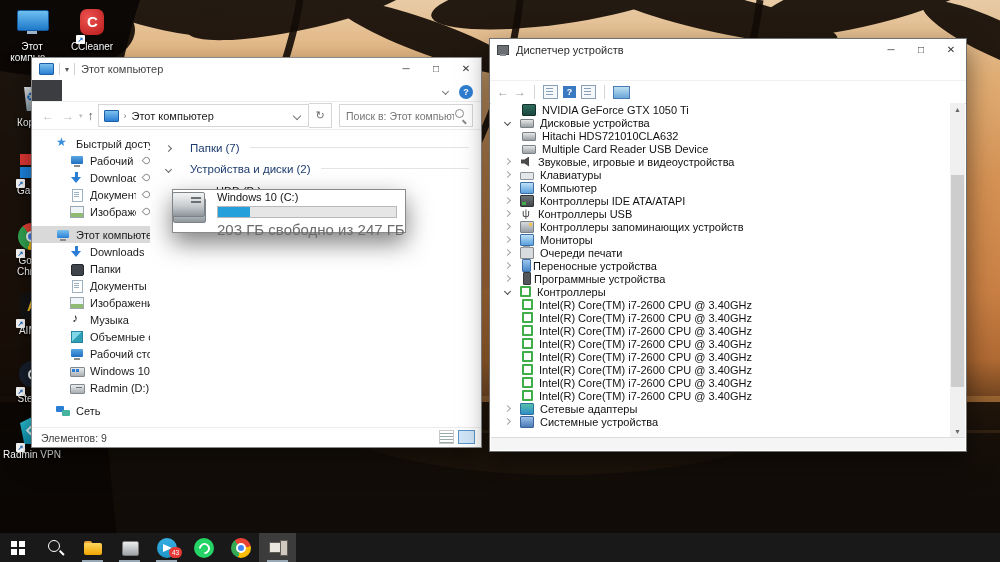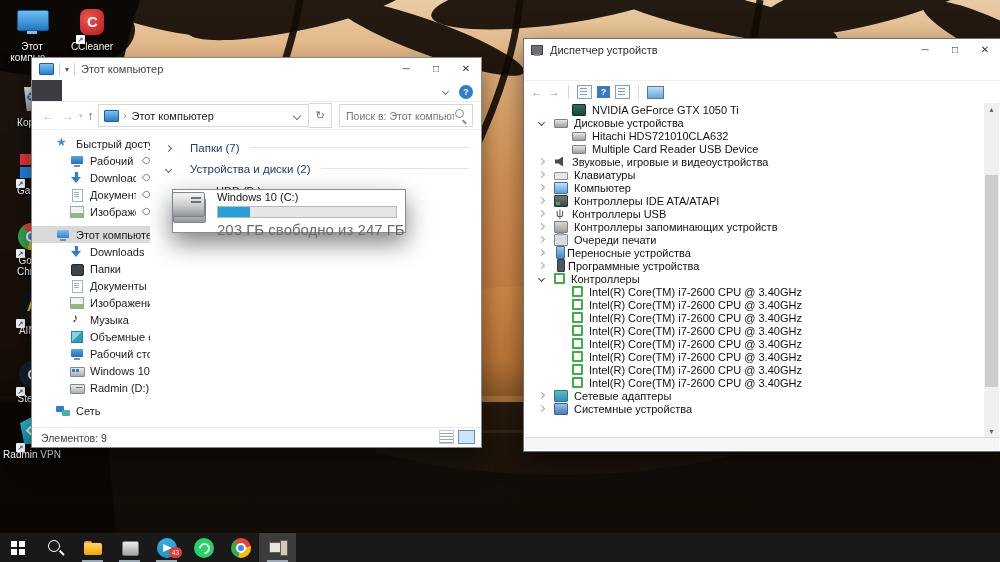--- a/index.html
+++ b/index.html
@@ -32,21 +32,21 @@
   .di-aimp::before{content:"";position:absolute;left:5px;top:1px;width:24px;height:26px;background:#141414;border-radius:6px}
   .di-aimp::after{content:"A";position:absolute;left:12px;top:6px;color:#ffca28;font-weight:bold;font-size:14px}
   .di-steam::before{content:"";position:absolute;left:4px;top:1px;width:26px;height:26px;border-radius:50%;background:#17202d}
   .di-steam::after{content:"";position:absolute;left:13px;top:9px;width:7px;height:7px;border:2px solid #fff;border-radius:50%}
   .di-radmin-vpn::before{content:"";position:absolute;left:5px;top:1px;width:24px;height:27px;background:linear-gradient(#2ec9da,#0e93b5);clip-path:polygon(50% 0,100% 22%,82% 100%,18% 100%,0 22%)}
   .di-radmin-vpn::after{content:"";position:absolute;left:13px;top:9px;width:7px;height:7px;border:2px solid #e6fbff;border-radius:50% 50% 50% 0;transform:rotate(45deg)}
 
   
   .win{position:absolute;background:#fff;border:1px solid #8a8a8a;box-shadow:0 10px 24px rgba(0,0,0,.5)}
   #explorer{left:31px;top:57px;width:449px;height:389px;z-index:10}
-  #devmgr{left:523px;top:38px;width:476px;height:412px;z-index:20;border-color:#6f6f6f}
+  #devmgr{left:489px;top:38px;width:476px;height:412px;z-index:20;border-color:#6f6f6f}
   .tbar{height:22px;display:flex;align-items:center;font-size:11px;color:#2b2b2b;padding-left:7px;position:relative;background:#fff}
   .winctl{position:absolute;right:0;top:0;height:22px;display:flex}
   .winctl span{width:30px;text-align:center;line-height:22px;font-size:10px;color:#333}
   .qat{display:flex;align-items:center;gap:5px}
   .qsep{width:1px;height:12px;background:#d0d0d0}
   .mini-pc{width:13px;height:10px;background:linear-gradient(#7cc1ee,#2a7fd4);border:1px solid #1c5fa8;border-radius:1px;display:inline-block;flex:none}
   .qchev{font-size:8px;color:#555}
   .wtitle{margin-left:6px;color:#444}
 
   
@@ -132,21 +132,21 @@
   .tool-arrow{font-size:12px;color:#9aa0a6;font-weight:bold;line-height:22px}
   .tsep{width:1px;height:14px;background:#d6d6d6;margin:0 3px}
   .tbtn-doc{width:13px;height:12px;background:#f5f8fa;border:1px solid #8aa0b8;position:relative}
   .tbtn-doc::after{content:"";position:absolute;left:2px;top:2px;width:7px;height:1px;background:#8aa0b8;box-shadow:0 3px 0 #8aa0b8,0 6px 0 #8aa0b8}
   .tbtn-help{width:13px;height:12px;background:#3b79c2;color:#fff;font-size:9px;line-height:12px;text-align:center;font-weight:bold}
   .tbtn-help::before{content:"?"}
   .tbtn-pc{width:15px;height:11px;background:linear-gradient(#bfe0f2,#6aa6d8);border:1px solid #4a7ab5}
   .tree{position:absolute;top:64px;bottom:13px;left:1px;right:16px;overflow:hidden;font-size:11px;background:#fff}
   .dm-row{height:13px;display:flex;align-items:center;color:#111;white-space:nowrap}
   .dm-row.lvl1{padding-left:10px}
-  .dm-row.lvl2{padding-left:28px}
+  .dm-row.lvl2{padding-left:12px}
   .exp{width:14px;height:10px;margin-right:5px;position:relative;flex:none;visibility:hidden}
   .dm-row.exp-right .exp,.dm-row.exp-down .exp{visibility:visible}
   .exp::before{content:"";position:absolute;top:2px;left:4px;width:4px;height:4px;border-right:1px solid #a6a6a6;border-bottom:1px solid #a6a6a6;transform:rotate(-45deg)}
   .dm-row.exp-down .exp::before{transform:rotate(45deg);border-color:#4a4a4a}
   .ti{width:12px;height:10px;margin-right:6px;position:relative;flex:none;border-radius:1px;display:block}
   .ti-gpu{background:linear-gradient(#2f6b5e,#1c473e);border:1px solid #143129}
   .ti-disk{background:linear-gradient(#e6e6e6,#9aa0a4);border:1px solid #7b8287;height:7px;margin-top:1px}
   .ti-sound::before{content:"";position:absolute;left:1px;top:0;width:10px;height:10px;background:#4a4a4a;clip-path:polygon(0 30%,35% 30%,80% 0,80% 100%,35% 70%,0 70%)}
   .ti-keyboard{background:#e3e7ea;border:1px solid #8d9499;height:6px;margin-top:2px}
   .ti-computer,.ti-monitor{background:linear-gradient(#bfe0f7,#5aa1dd);border:1px solid #3a6ea5}
@@ -504,20 +504,25 @@
           <span class="ti ti-usb"></span>
           <span>Контроллеры USB</span>
         </div>
         <div class="dm-row lvl1 exp-right">
           <span class="exp"></span>
           <span class="ti ti-storage"></span>
           <span>Контроллеры запоминающих устройств</span>
         </div>
         <div class="dm-row lvl1 exp-right">
           <span class="exp"></span>
+          <span class="ti ti-monitor"></span>
+          <span>Мониторы</span>
+        </div>
+        <div class="dm-row lvl1 exp-right">
+          <span class="exp"></span>
           <span class="ti ti-printer"></span>
           <span>Очереди печати</span>
         </div>
         <div class="dm-row lvl1 exp-right">
           <span class="exp"></span>
           <span class="ti ti-portable"></span>
           <span>Переносные устройства</span>
         </div>
         <div class="dm-row lvl1 exp-right">
           <span class="exp"></span>

